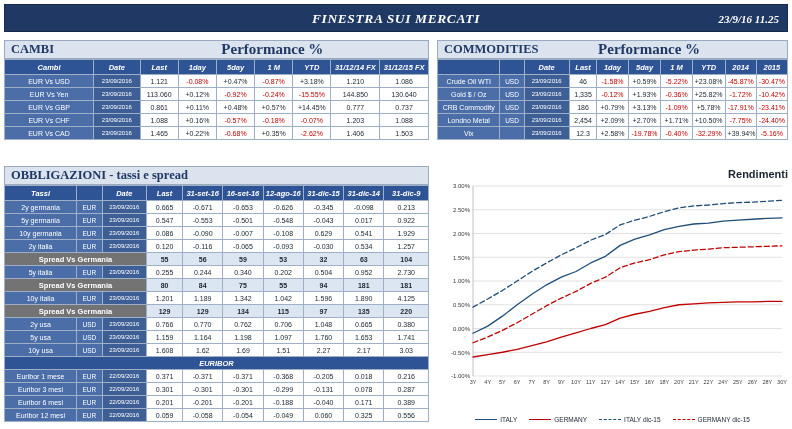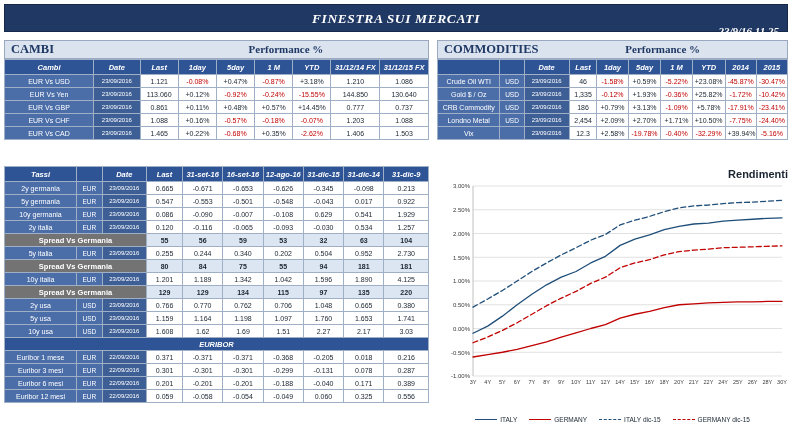--- a/index.html
+++ b/index.html
@@ -22,39 +22,39 @@
     border:1px solid #16294a;
   }
   .titlebar .ttl {
     position:absolute; left:0; top:0; width:100%; height:28px;
     line-height:28px; text-align:center;
     font-style:italic; font-weight:bold; font-size:13.5px;
     letter-spacing:.6px;
   }
   .titlebar .stamp {
     position:absolute; right:8px; top:0; height:28px; line-height:28px;
-    font-style:italic; font-weight:bold; font-size:11px;margin-top:12px;
+    font-style:italic; font-weight:bold; font-size:11px;
   }
 
   
   .sechead {
     background:#dbe3ef;
     border:1px solid #9aa9bf;
     color:#1f3864;
     font-weight:bold;
     font-size:12.5px;
     padding:2px 6px;
     height:19px;
     line-height:15px;
     display:flex; align-items:center;
     font-family:"Liberation Serif", serif;
   }
   .sechead .perf {
     margin-left:auto; margin-right:24%;
-    font-weight:bold; font-size:11px; color:#1f3864;
+    font-weight:bold; font-size:15px; color:#1f3864;
   }
 
   table.grid {
     border-collapse:collapse;
     width:100%;
     font-size:7px;
     font-family:"Liberation Sans", sans-serif;
     table-layout:fixed;
   }
   table.grid th, table.grid td {
@@ -303,20 +303,23 @@
           <td class="val neg">-0.40%</td>
           <td class="val neg">-32.29%</td>
           <td class="val">+39.94%</td>
           <td class="val neg">-5.16%</td>
         </tr>
       </tbody>
     </table>
   </div>
 
   <div id="obbl-block">
+    <div class="sechead">
+      <span>OBBLIGAZIONI - tassi e spread</span>
+    </div>
     <table class="grid">
       <colgroup>
         <col style="width:17%">
           <col style="width:6%">
           <col style="width:10.5%">
           <col style="width:8.5%">
         <col style="width:9.5%">
           <col style="width:9.5%">
           <col style="width:9.5%">
         <col style="width:9.5%">

